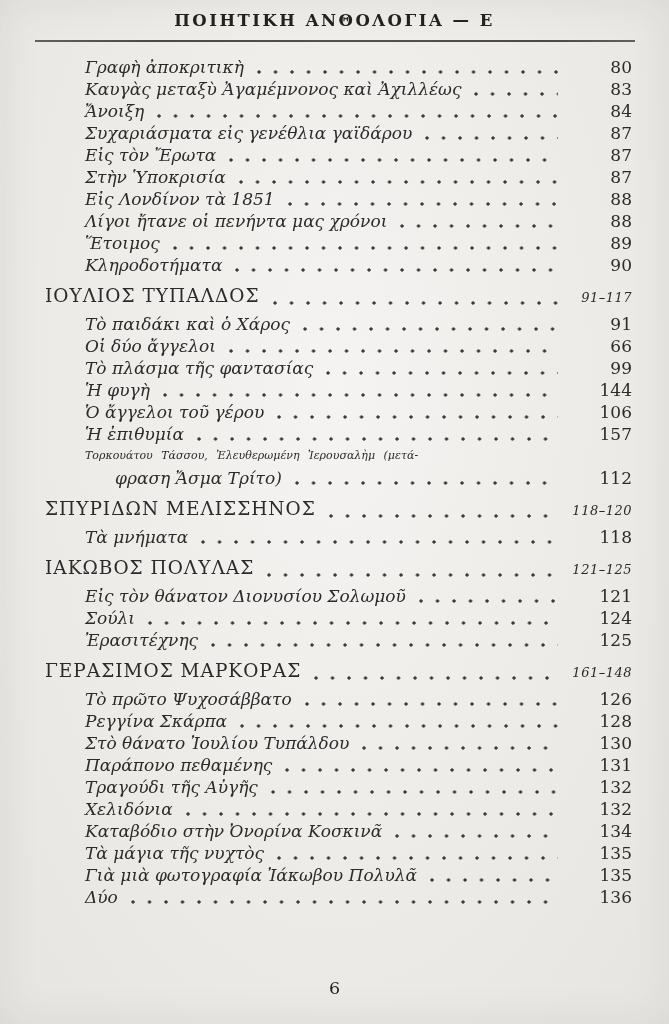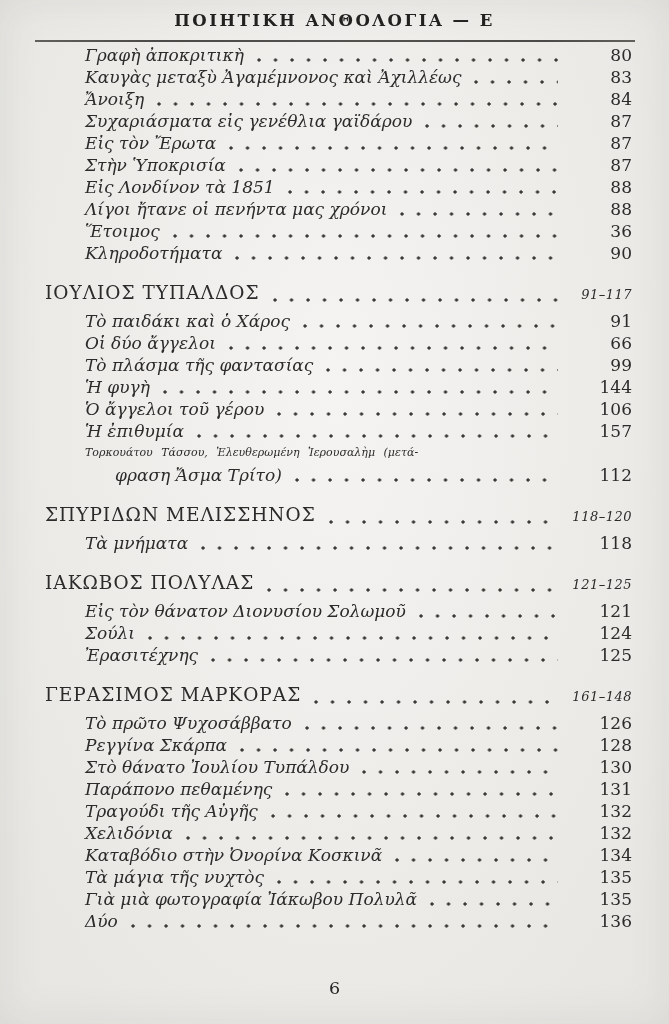--- a/index.html
+++ b/index.html
@@ -35,40 +35,40 @@
     position: absolute;
     top: 40px;
     left: 35px;
     width: 600px;
     height: 2px;
     background: linear-gradient(to right, #4a4845, #2e2d2b 20%, #383734 55%, #2e2d2b 85%, #4a4845);
     opacity: 0.85;
   }
   .toc {
     position: absolute;
-    top: 44px;
+    top: 56px;
     left: 45px;
     width: 587px;
   }
   .row {
     display: flex;
     align-items: baseline;
     line-height: 22px;
     min-height: 22px;
   }
   .row.item { padding-left: 40px; font-size: 17px; font-style: italic; }
   .row.item .pg { font-style: normal; }
   .row.cont  { padding-left: 70px; font-size: 17px; font-style: italic; }
   .row.cont .pg { font-style: normal; }
   .row.wrap1 { padding-left: 40px; font-size: 11px; font-style: italic; word-spacing: 5px; }
   .row.section {
     padding-left: 0;
     font-size: 18.5px;
     letter-spacing: 1px;
-    margin-top: 18px;
+    margin-top: 9px;
     margin-bottom: 4px;
     font-style: normal;
   }
   .row.section .pg { font-style: italic; font-size: 13px; letter-spacing: 0.5px; }
   .lbl { white-space: nowrap; }
   .leader {
     flex: 1 1 auto;
     align-self: flex-end;
     height: 6px;
     margin: 0 10px 3px 13px;
@@ -138,21 +138,21 @@
         <span class="pg">88</span>
       </div>
       <div class="row item">
         <span class="lbl">Λίγοι ἤτανε οἱ πενήντα μας χρόνοι</span>
         <span class="leader"></span>
         <span class="pg">88</span>
       </div>
       <div class="row item">
         <span class="lbl">Ἕτοιμος</span>
         <span class="leader"></span>
-        <span class="pg">36</span>
+        <span class="pg">89</span>
       </div>
       <div class="row item">
         <span class="lbl">Κληροδοτήματα</span>
         <span class="leader"></span>
         <span class="pg">90</span>
       </div>
       <div class="row section">
         <span class="lbl">ΙΟΥΛΙΟΣ ΤΥΠΑΛΔΟΣ</span>
         <span class="leader"></span>
         <span class="pg">91–117</span>

